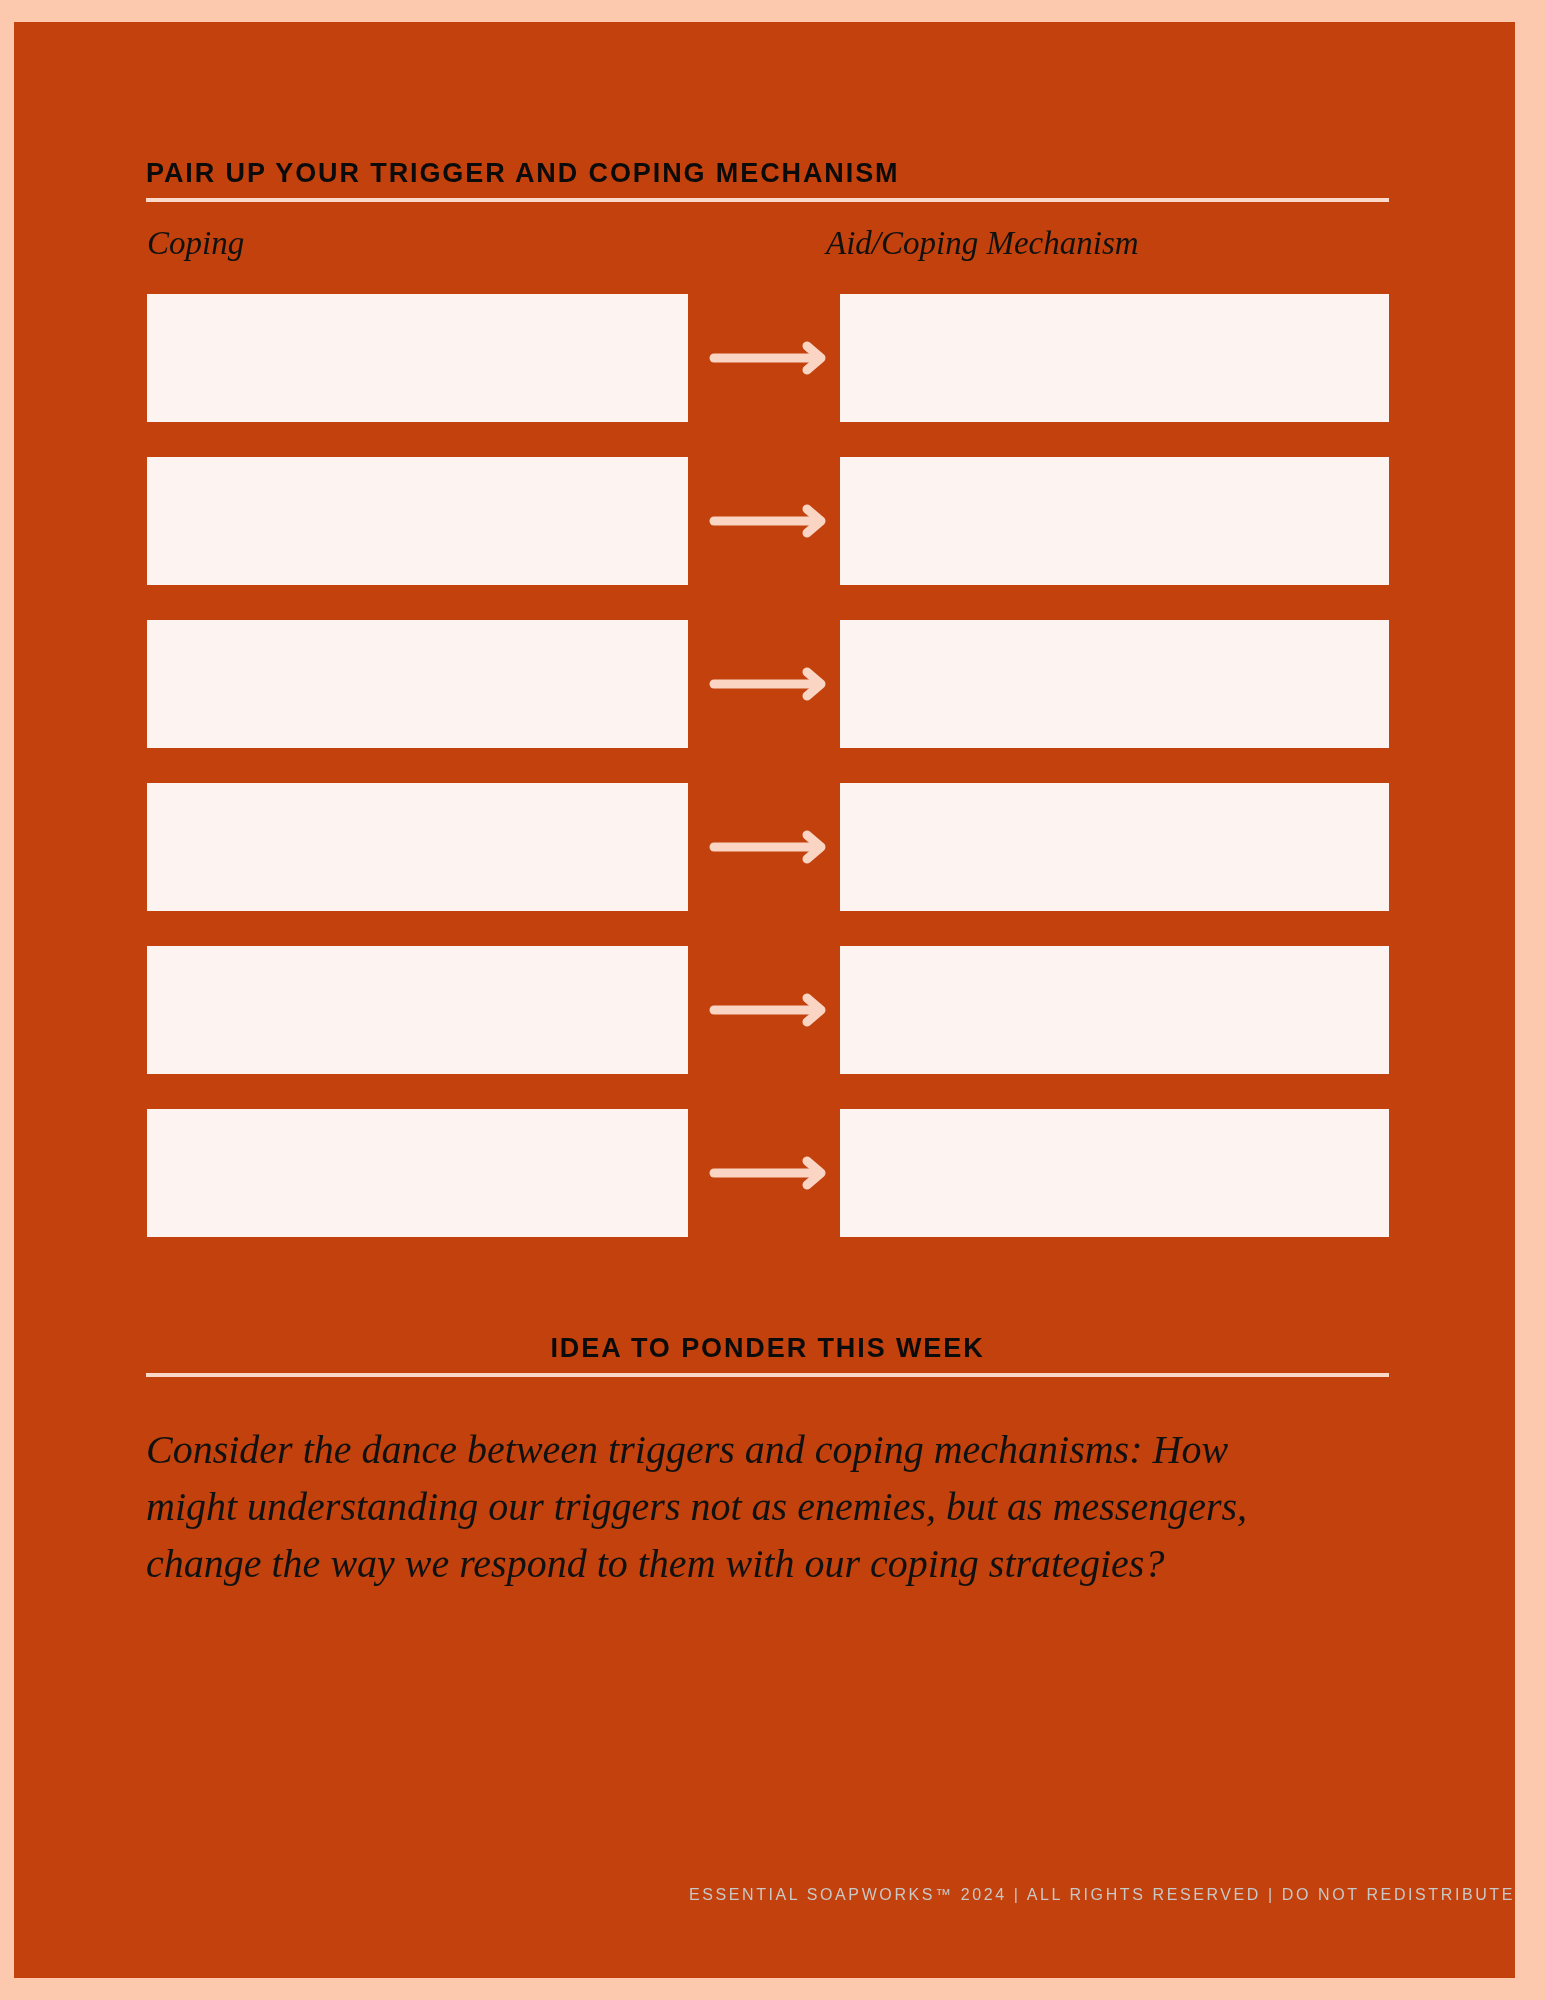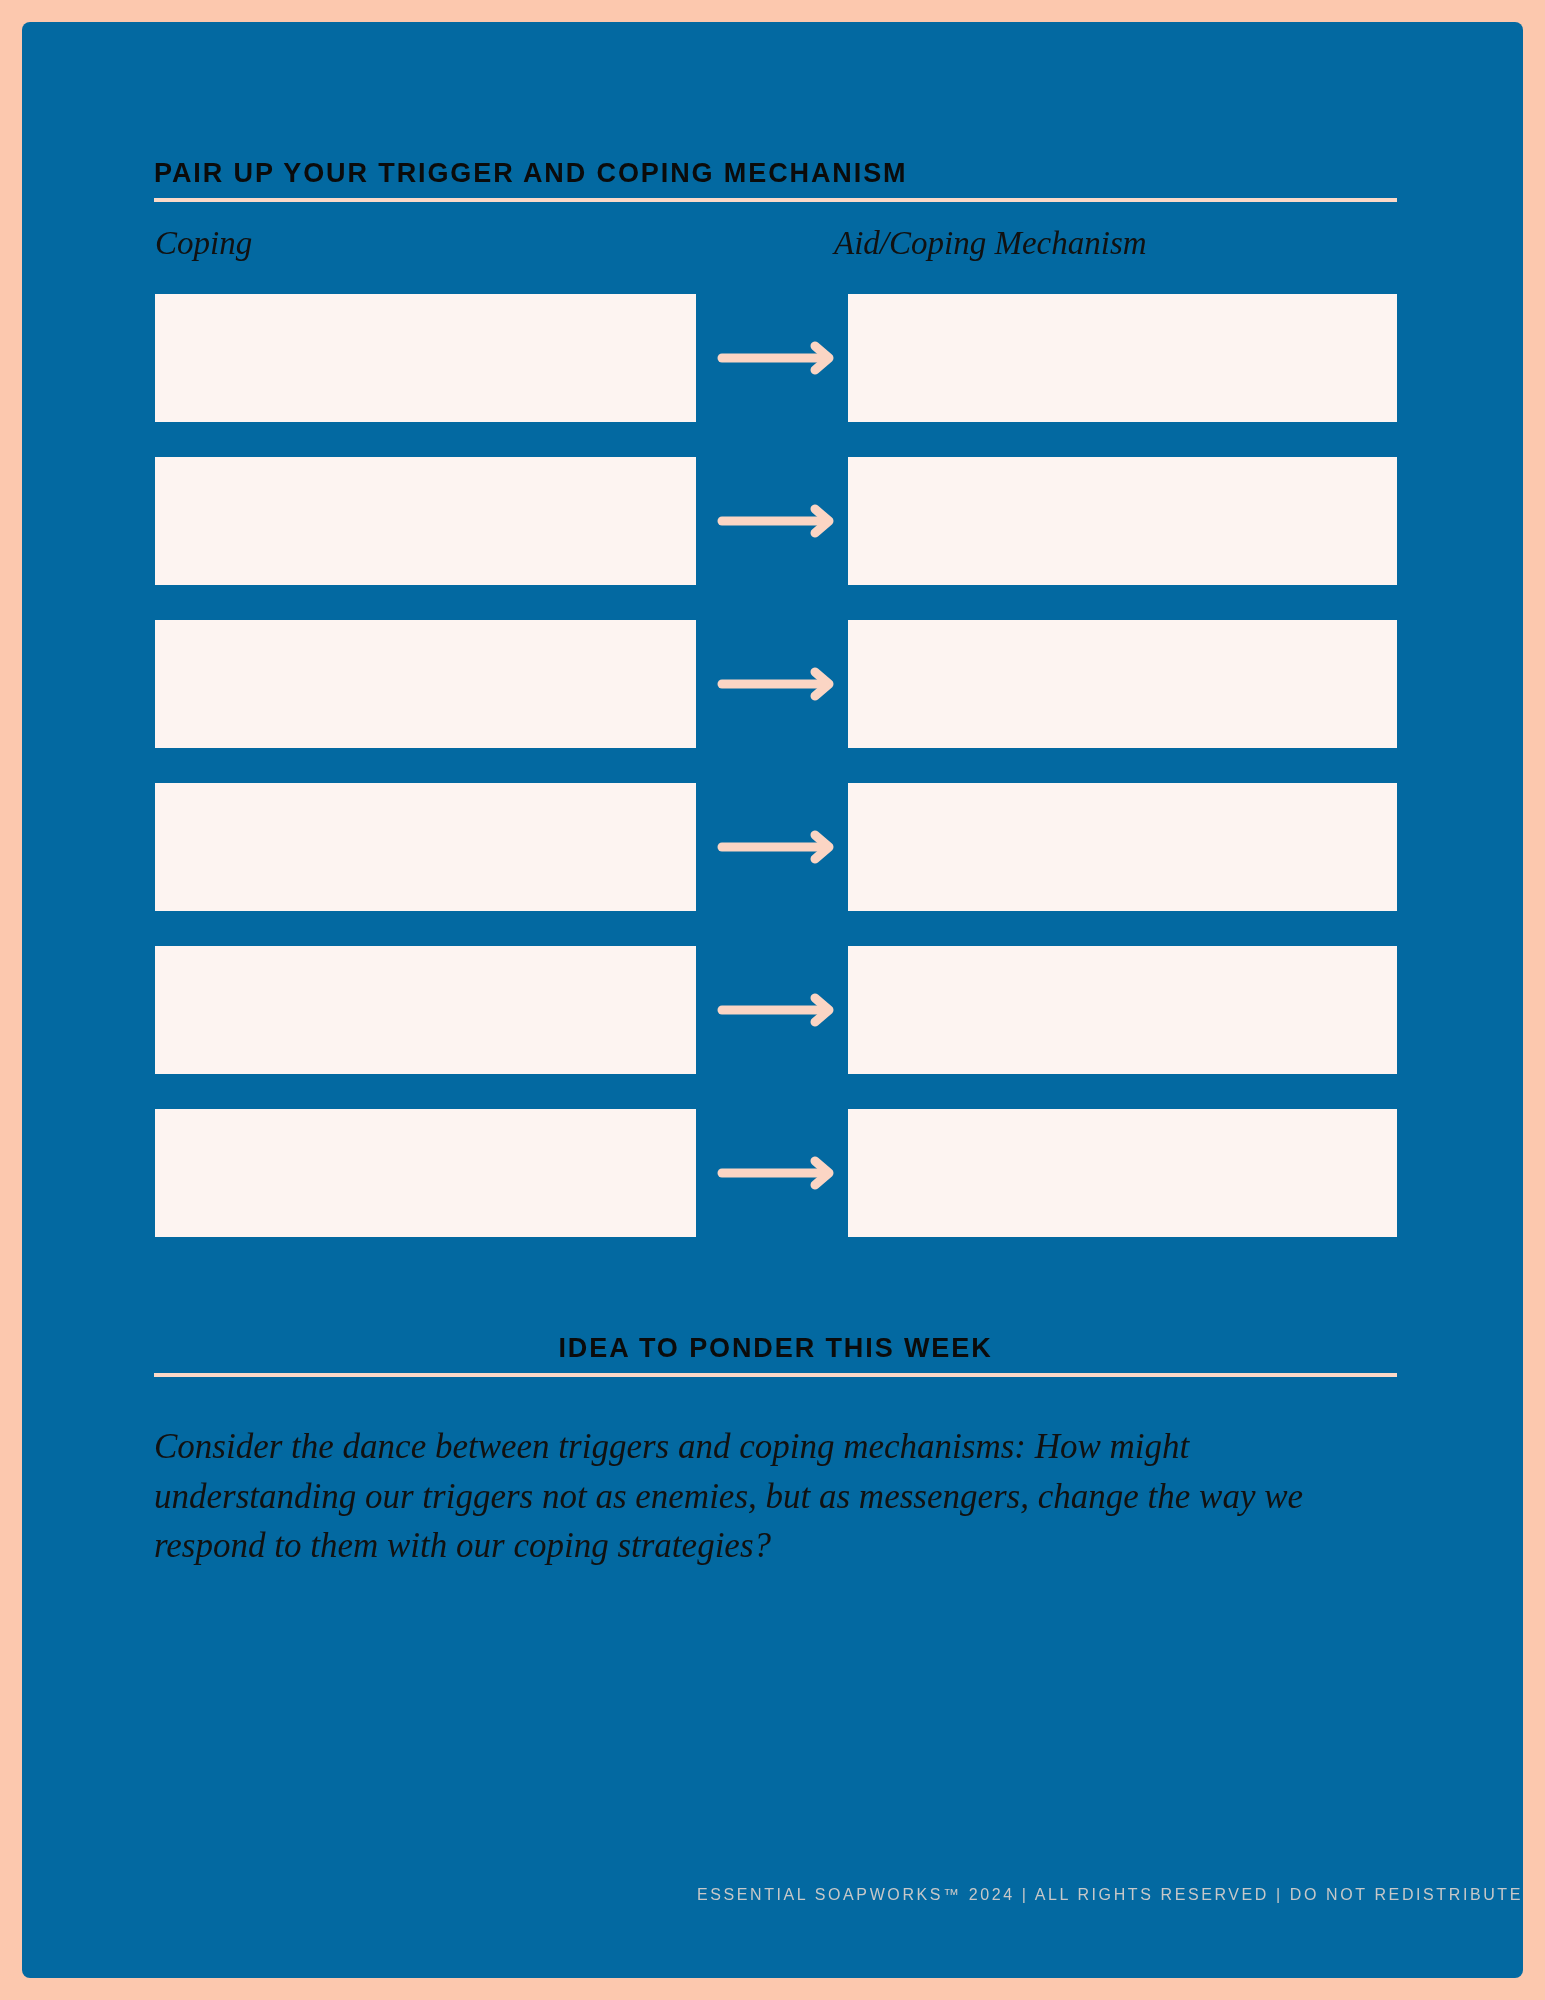--- a/index.html
+++ b/index.html
@@ -11,26 +11,25 @@
 
   body {
     background: #FCC8AE;
     font-family: "Liberation Sans", sans-serif;
     overflow: hidden;
   }
 
   
   .page {
     position: absolute;
-    left: 22px;
+    left: 14px;
     top: 22px;
     width: 1501px;
     height: 1956px;
-    background: #0369a1;
-    border-radius: 8px;
+    background: #c2410c;
   }
 
   .content {
     position: absolute;
     left: 132px;
     top: 0;
     width: 1262px;
     height: 100%;
   }
 
@@ -120,21 +119,21 @@
   .arrow svg { display: block; width: 121px; height: 34px; }
 
   
   .ponder-text {
     position: absolute;
     left: 0;
     top: 1400px;
     width: 1180px;
     font-family: "Liberation Serif", serif;
     font-style: italic;
-    font-size: 35px;
+    font-size: 40px;
     line-height: 1.42;
     color: #111111;
   }
 
   
   .footer {
     position: absolute;
     left: 0;
     bottom: 74px;
     width: 100%;

